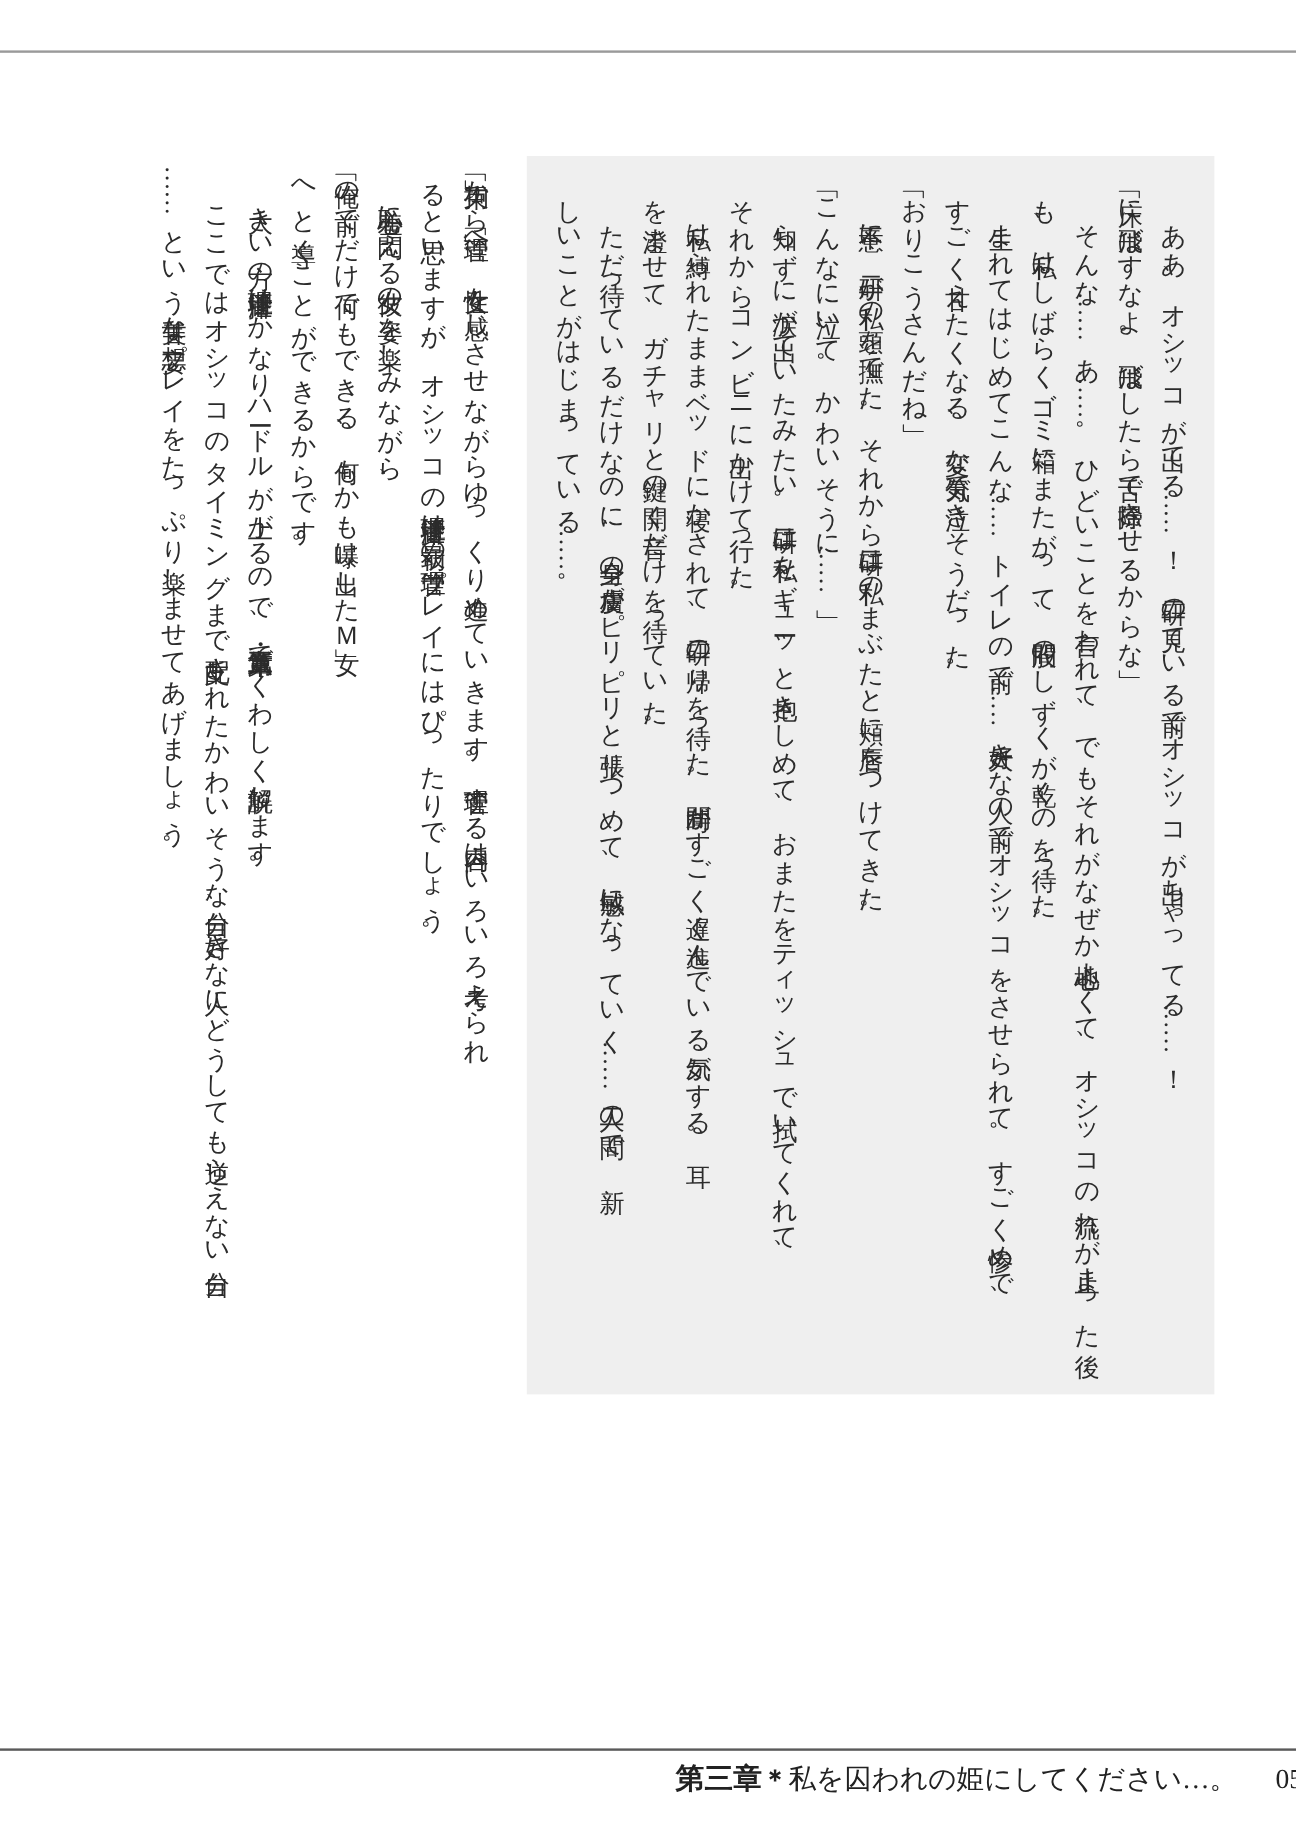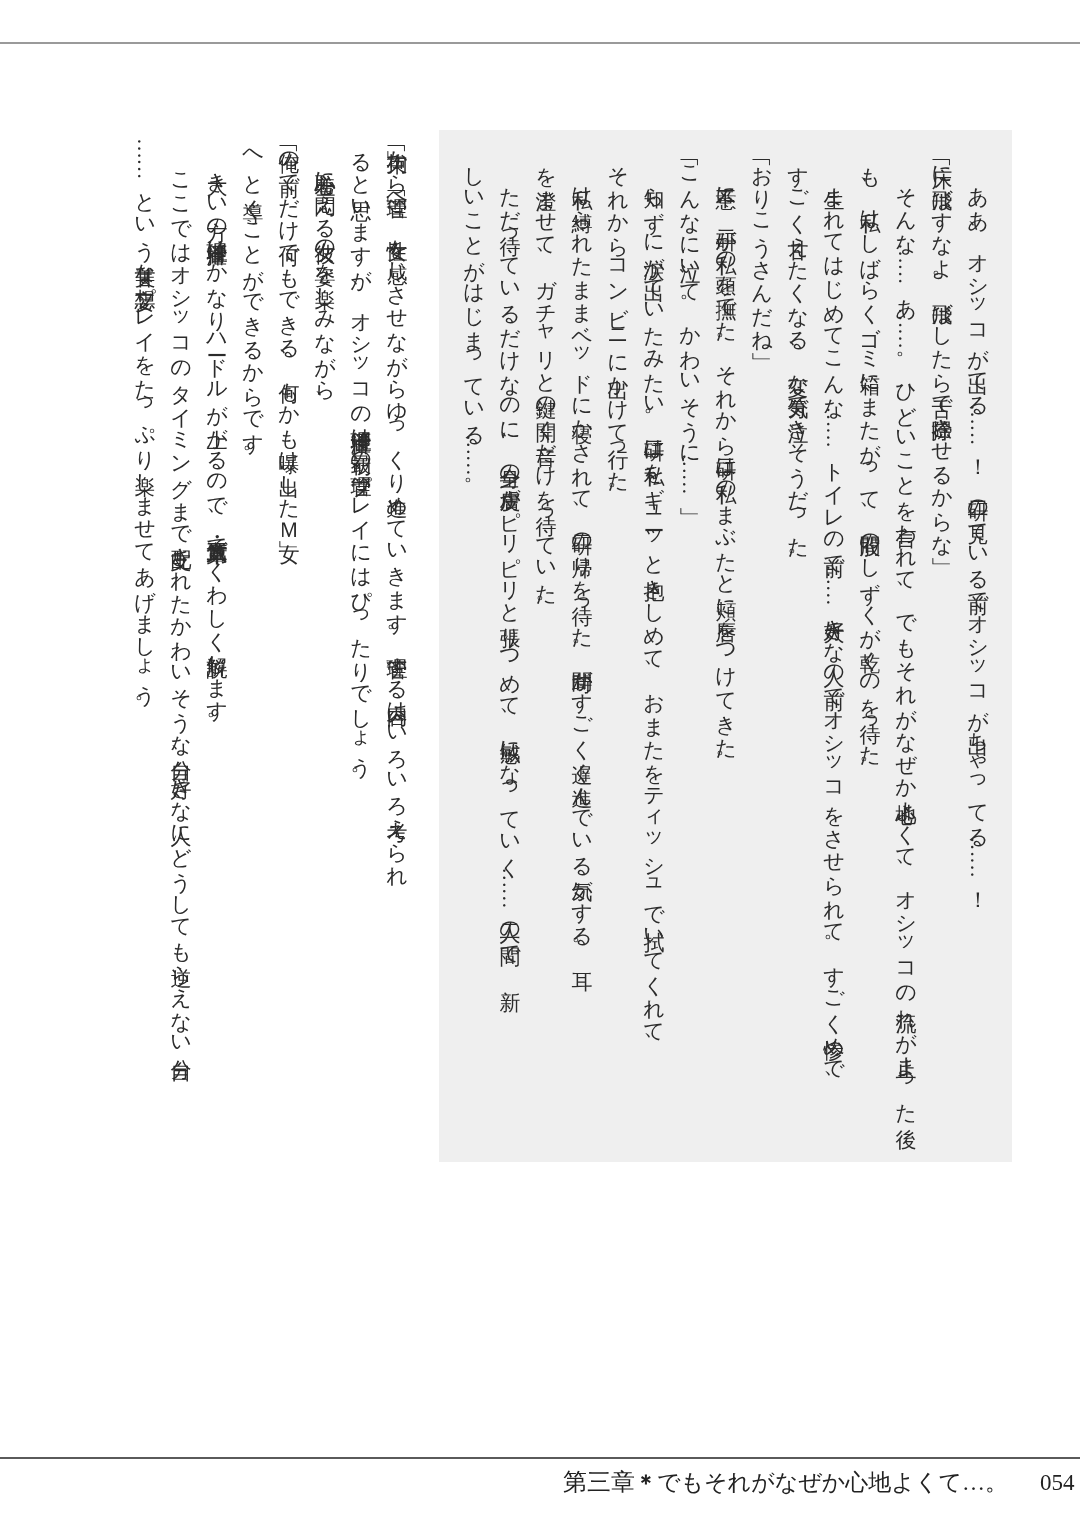--- a/index.html
+++ b/index.html
@@ -66,21 +66,21 @@
   .page-footer {
     position: absolute;
     top: 1466px;
     left: 563px;
     white-space: nowrap;
     font-size: 23px;
     color: #222222;
   }
   .chapter-bold {
     font-family: "Liberation Sans", "DejaVu Sans", sans-serif;
-    font-weight: normal;
+    font-weight: bold;
     font-size: 24px;
     margin-top: 16px;
   }
   .chapter-sep {
     font-family: "Liberation Sans", "DejaVu Sans", sans-serif;
     font-weight: bold;
     font-size: 22px;
   }
   .chapter-title {
     font-size: 23px;
@@ -124,14 +124,14 @@
       <p class="vline">へと導くことができるからです。</p>
       <p class="vline">　大きい方の排泄管理はかなりハードルが上がるので、第五章・第六章でくわしく解説します。</p>
       <p class="vline">　ここではオシッコのタイミングまで支配されたかわいそうな自分、好きな人にどうしても逆らえない自分</p>
       <p class="vline">……という甘美な妄想プレイをたっぷり楽しませてあげましょう。</p>
     </div>
 </section>
 
 <div class="footer-rule"></div>
 
 <footer class="page-footer">
-  <span class="chapter-bold">第三章</span><span class="chapter-sep">＊</span><span class="chapter-title">でもそれがなぜか心地よくて…。</span><span class="page-number">054</span>
+  <span class="chapter-bold">第三章</span><span class="chapter-sep">＊</span><span class="chapter-title">私を囚われの姫にしてください…。</span><span class="page-number">054</span>
 </footer>
 
 </body></html>

